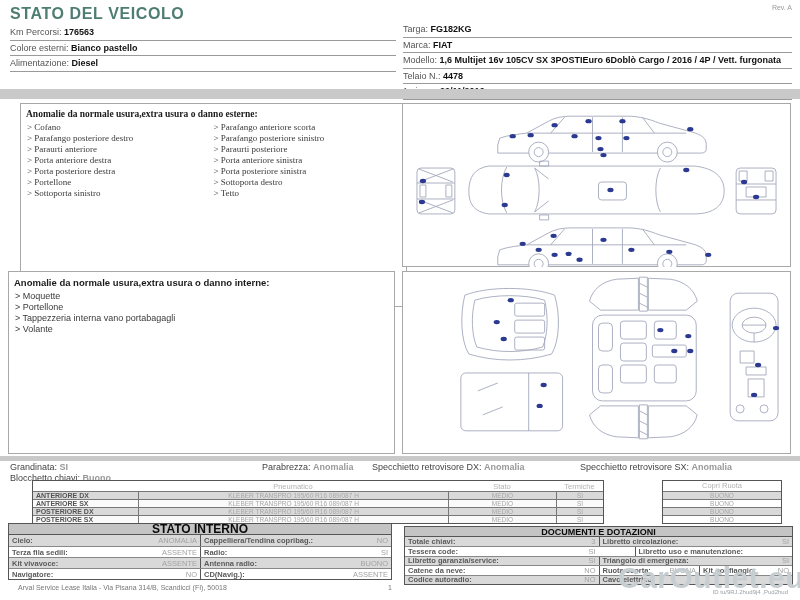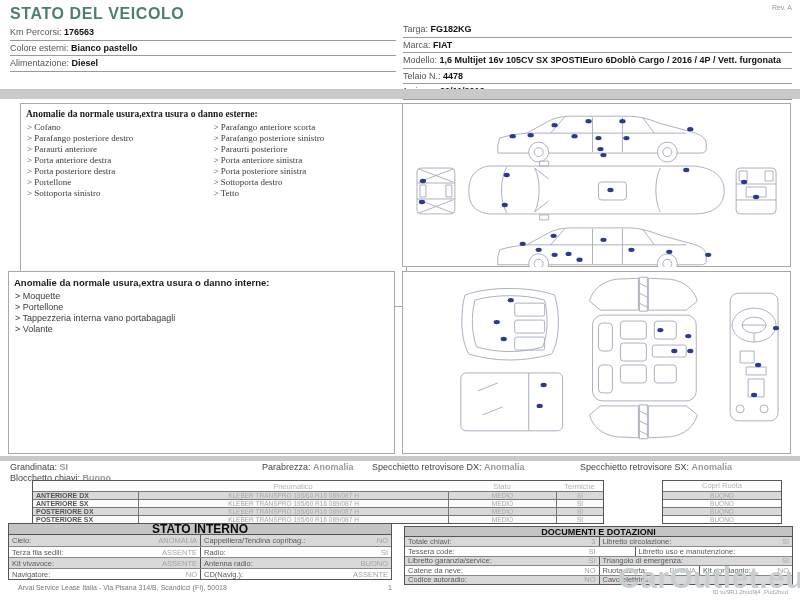--- a/index.html
+++ b/index.html
@@ -75,21 +75,21 @@
   #stato-interno .kv-head { height:11px; font-size:12px; line-height:11px; }
   #documenti     .kv-head { height:10px; font-size:9px; line-height:10px; }
   .kv-row { display:flex; }
   #stato-interno .kv-row { height:11px; }
   #documenti .kv-row { height:9.4px; }
   .kv-row.odd { background:#d9d9d9; }
   .kv-row + .kv-row { border-top:1px solid #888; }
   .kv-cell { display:flex; justify-content:space-between; align-items:center;
              padding:0 3px; overflow:hidden; white-space:nowrap; }
   .kv-cell + .kv-cell { border-left:1px solid #555; }
-  .kv-cell .lbl { font-weight:normal; color:#5a5a5a; font-size:7.5px; }
+  .kv-cell .lbl { font-weight:bold; color:#5a5a5a; font-size:7.5px; }
   .kv-cell .val { color:#a3a3a3; font-size:7.5px; padding-left:4px; }
 
   #footer-company { position:absolute; left:18px; top:584px; font-size:7px; color:#777; }
   #footer-page { position:absolute; left:388px; top:584px; font-size:7px; color:#777; }
   #watermark { position:absolute; right:-4px; top:561px; font-size:30px; font-weight:bold;
                color:#c7ced2; letter-spacing:0.5px; }
   #id-line { position:absolute; right:12px; top:589px; font-size:6px; color:#9aa2a6;
              filter:blur(0.4px); }
 </style>
 </head>

